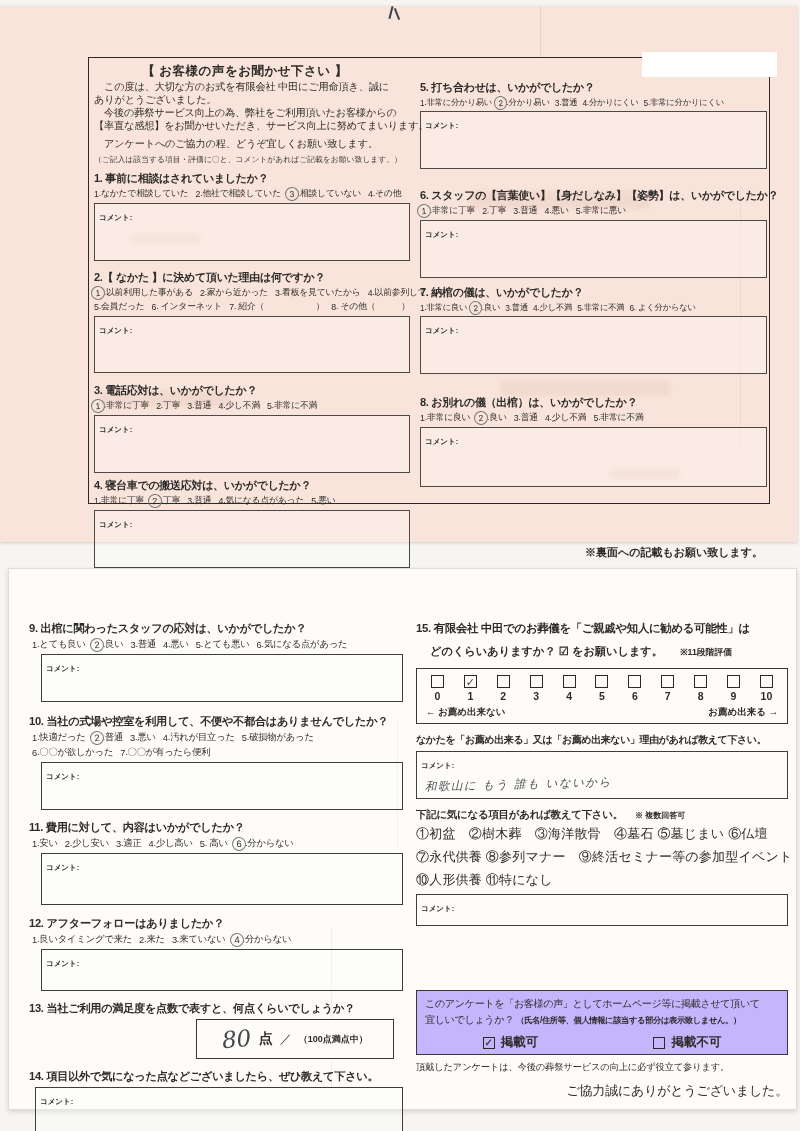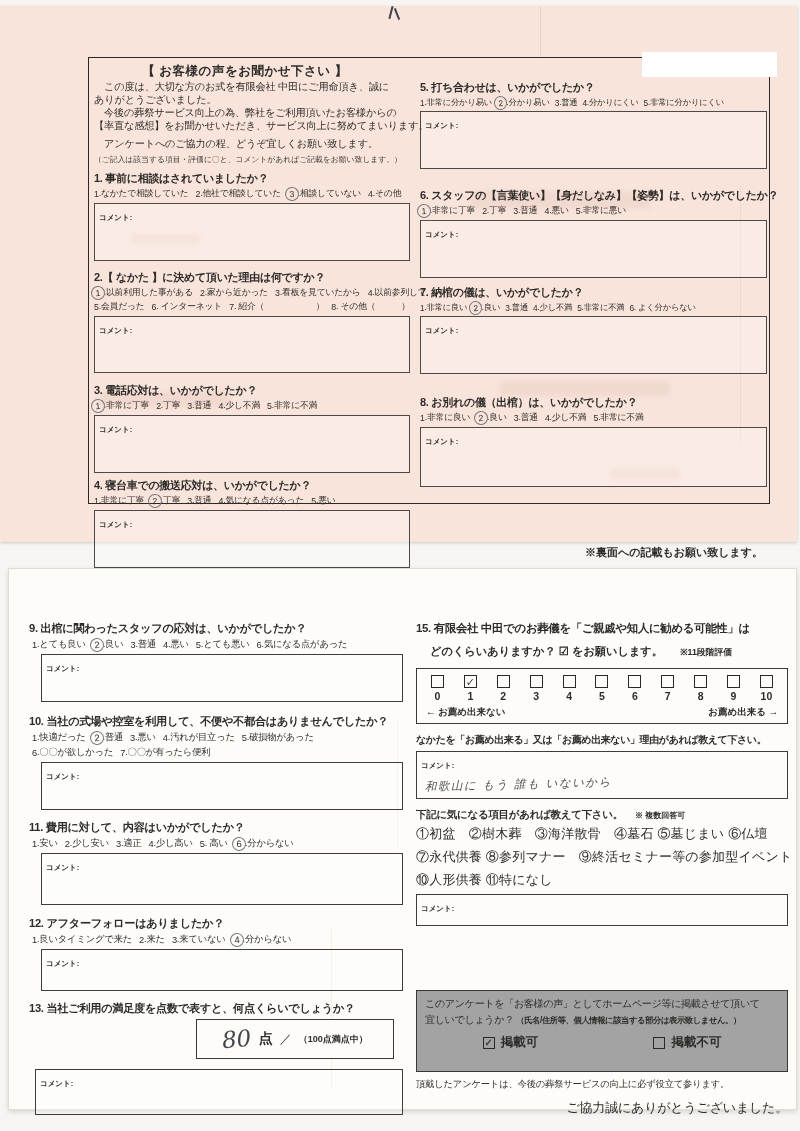--- a/index.html
+++ b/index.html
@@ -55,21 +55,21 @@
   .cnum{font-size:10.5px;font-weight:bold;margin-top:2px;}
   .scale-labels{display:flex;justify-content:space-between;font-size:9.5px;font-weight:bold;margin-top:4px;padding:0 2px;}
   .reason-prompt{font-size:10px;font-weight:bold;margin-top:9px;letter-spacing:-.4px;white-space:nowrap;}
   .reason-box{border:1px solid #3f3d3a;margin-top:4px;padding:2px 4px;height:42px;}
   .hand-note{display:inline-block;font-family:"DejaVu Serif",serif;font-style:italic;font-size:11.5px;color:#4e4e56;transform:rotate(-1.5deg);margin:5px 0 0 4px;letter-spacing:1.5px;}
   .items-row{margin-top:9px;display:flex;align-items:baseline;}
   .items-prompt{font-size:10.5px;font-weight:bold;letter-spacing:-.3px;white-space:nowrap;}
   .items-note{font-size:8px;font-weight:bold;margin-left:12px;}
   .item-line{font-size:13px;line-height:23px;letter-spacing:.2px;white-space:nowrap;}
   .items-box{border:1px solid #3f3d3a;margin-top:3px;padding:2px 4px;height:26px;}
-  .publish-box{margin-top:64px;border:1.5px solid #3a3835;padding:6px 8px 18px;background:#a3a3a3;}
+  .publish-box{margin-top:64px;border:1.5px solid #3a3835;padding:6px 8px 1px;background:#c4b5fd;}
   .pub-line1{font-size:10.1px;letter-spacing:-.4px;white-space:nowrap;}
   .pub-line2{font-size:10.1px;margin-top:2px;letter-spacing:-.4px;white-space:nowrap;}
   .pub-small{font-size:8.3px;font-weight:bold;}
   .pub-row{display:flex;justify-content:space-around;margin:7px 0 2px;}
   .pub-opt{display:flex;align-items:center;gap:6px;font-size:12.5px;font-weight:bold;}
   .cb.inline{width:12px;height:12px;font-size:10px;line-height:10px;margin:0;}
   .footer1{font-size:9.3px;margin-top:6px;letter-spacing:-.2px;white-space:nowrap;}
   .footer2{font-size:13px;text-align:right;margin-top:8px;letter-spacing:-.2px;}
 
   
@@ -276,20 +276,21 @@
       <div class="q-title">13. 当社ご利用の満足度を点数で表すと、何点くらいでしょうか？</div>
       <div class="score-box">
         <span class="score-hand">80</span>
         <span class="score-unit">点</span>
         <span class="score-slash">／</span>
         <span class="score-max">（100点満点中）</span>
       </div>
     </div>
 
     <div class="question" style="margin-top:10px;">
+      <div class="q-title">14. 項目以外で気になった点などございましたら、ぜひ教えて下さい。</div>
       <div class="comment-box" id="q14-box" style="margin-left: 6px; height: 40px;">
         <span class="c-label">コメント:</span>
       </div>
     </div>
   </div>
 
   <div class="col" id="p2-right">
     <div class="q15-t1">15. 有限会社 中田でのお葬儀を「ご親戚や知人に勧める可能性」は</div>
     <div class="q15-t2">
       <span>どのくらいありますか？ ☑ をお願いします。</span>

